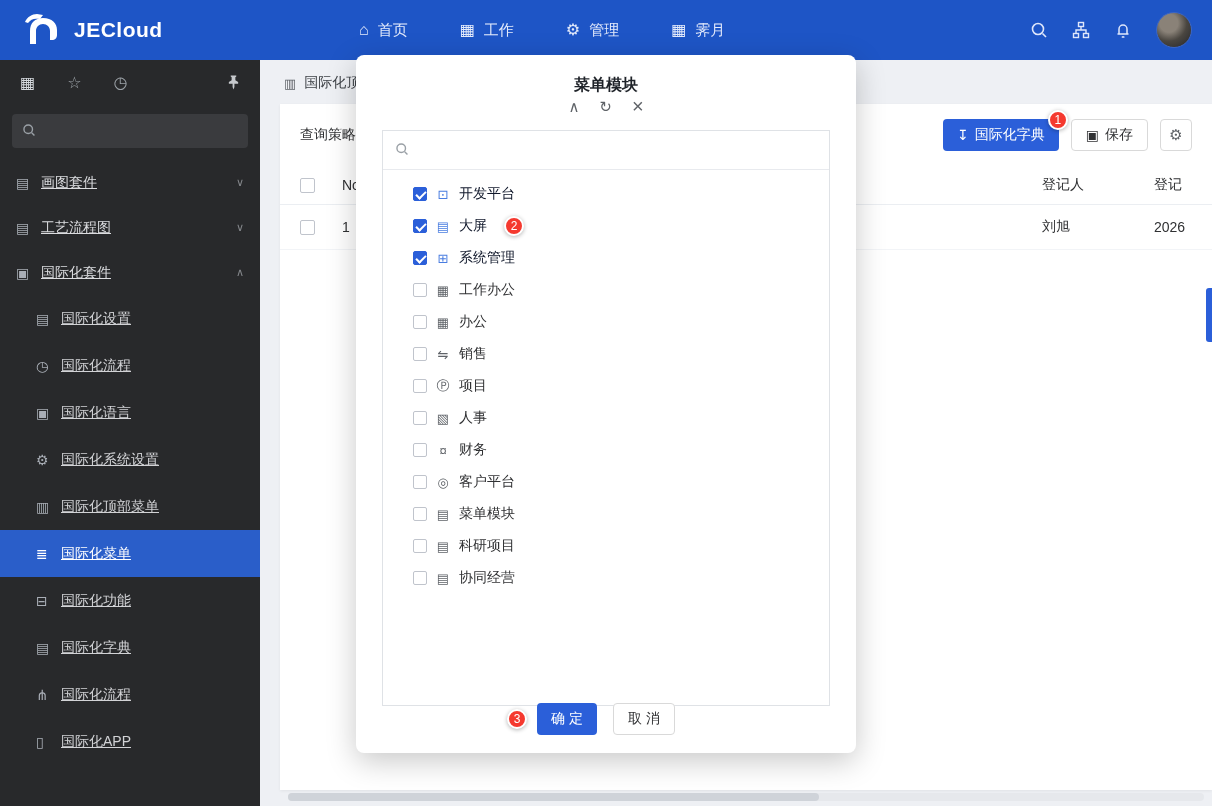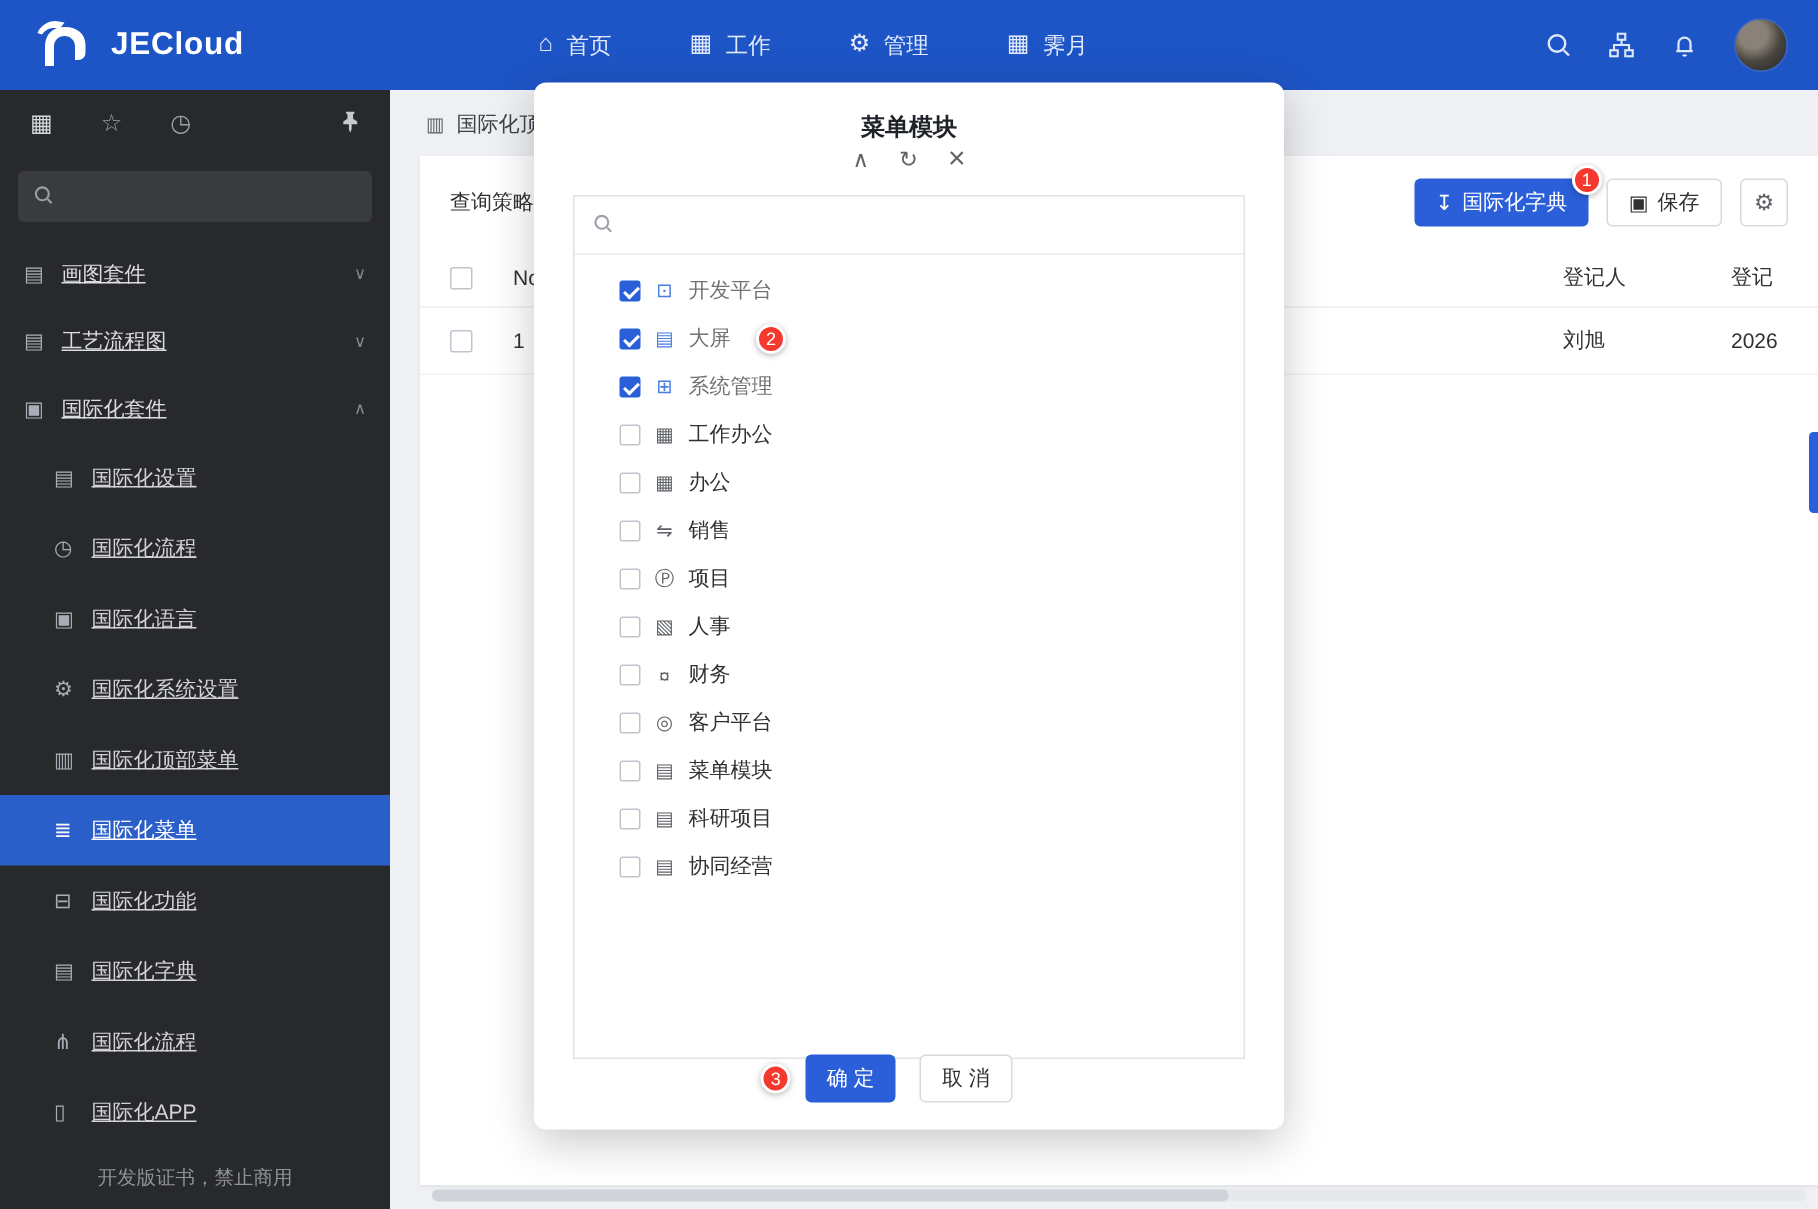--- a/index.html
+++ b/index.html
@@ -75,21 +75,21 @@
   .modal-box{margin:0 26px;border:1px solid #dfe2e6;height:576px;display:flex;flex-direction:column;box-sizing:border-box;background:#fff;}
   .modal-search{height:38px;display:flex;align-items:center;gap:8px;padding:0 12px;border-bottom:1px solid #e8eaee;color:#9aa0a6;flex:0 0 auto;}
   .modal-search input{border:none;outline:none;flex:1;font-size:14px;font-family:inherit;color:#303133;}
   .tree{flex:1;overflow:hidden;padding:8px 0;}
   .tree-item{height:32px;display:flex;align-items:center;gap:7px;padding-left:30px;font-size:14px;color:#303133;cursor:pointer;}
   .tree-item .cb{width:14px;height:14px;position:relative;}
   .cb.checked{background:#2b5fd9;border-color:#2b5fd9;}
   .cb.checked::after{content:"";position:absolute;left:4px;top:1px;width:4px;height:8px;border:solid #fff;border-width:0 2px 2px 0;transform:rotate(45deg);}
   .t-icon{width:18px;text-align:center;font-size:13px;color:#5f6368;}
   .tree-item.checked .t-icon{color:#4a7de0;}
-  .tree-item.checked .t-label{color:#737373;}
+  .tree-item.checked .t-label{color:#0f172a;}
   .ann-badge{width:16px;height:16px;border:2px solid #fff;border-radius:50%;background:#f5392f;color:#fff;font-size:12px;display:inline-flex;align-items:center;justify-content:center;box-shadow:0 1px 4px rgba(0,0,0,.3);flex:0 0 auto;}
   .t-badge{margin-left:10px;}
   .modal-foot{position:absolute;left:0;right:0;bottom:18px;display:flex;justify-content:center;gap:16px;}
   .btn-confirm{position:relative;background:#2b5fd9;color:#fff;}
   .badge-confirm{position:absolute;left:-30px;top:50%;transform:translateY(-50%);}
   .badge-import{position:absolute;top:-9px;right:-9px;}
 </style>
 </head>
 <body>
 
@@ -226,21 +226,20 @@
     <span class="m-icon">⋔</span>
     <span class="m-label">国际化流程</span>
 
   </div>
       <div class="menu-item sub">
     <span class="m-icon">▯</span>
     <span class="m-label">国际化APP</span>
 
   </div>
     </div>
-  <div class="side-note">开发版证书，禁止商用</div>
 </aside>
 
 <main class="main">
   <div class="crumbs">
     <span class="crumb-icon">▥</span>
     <span>国际化顶</span>
   </div>
   <div class="card">
     <div class="toolbar">
       <span class="query-label">查询策略：</span>

